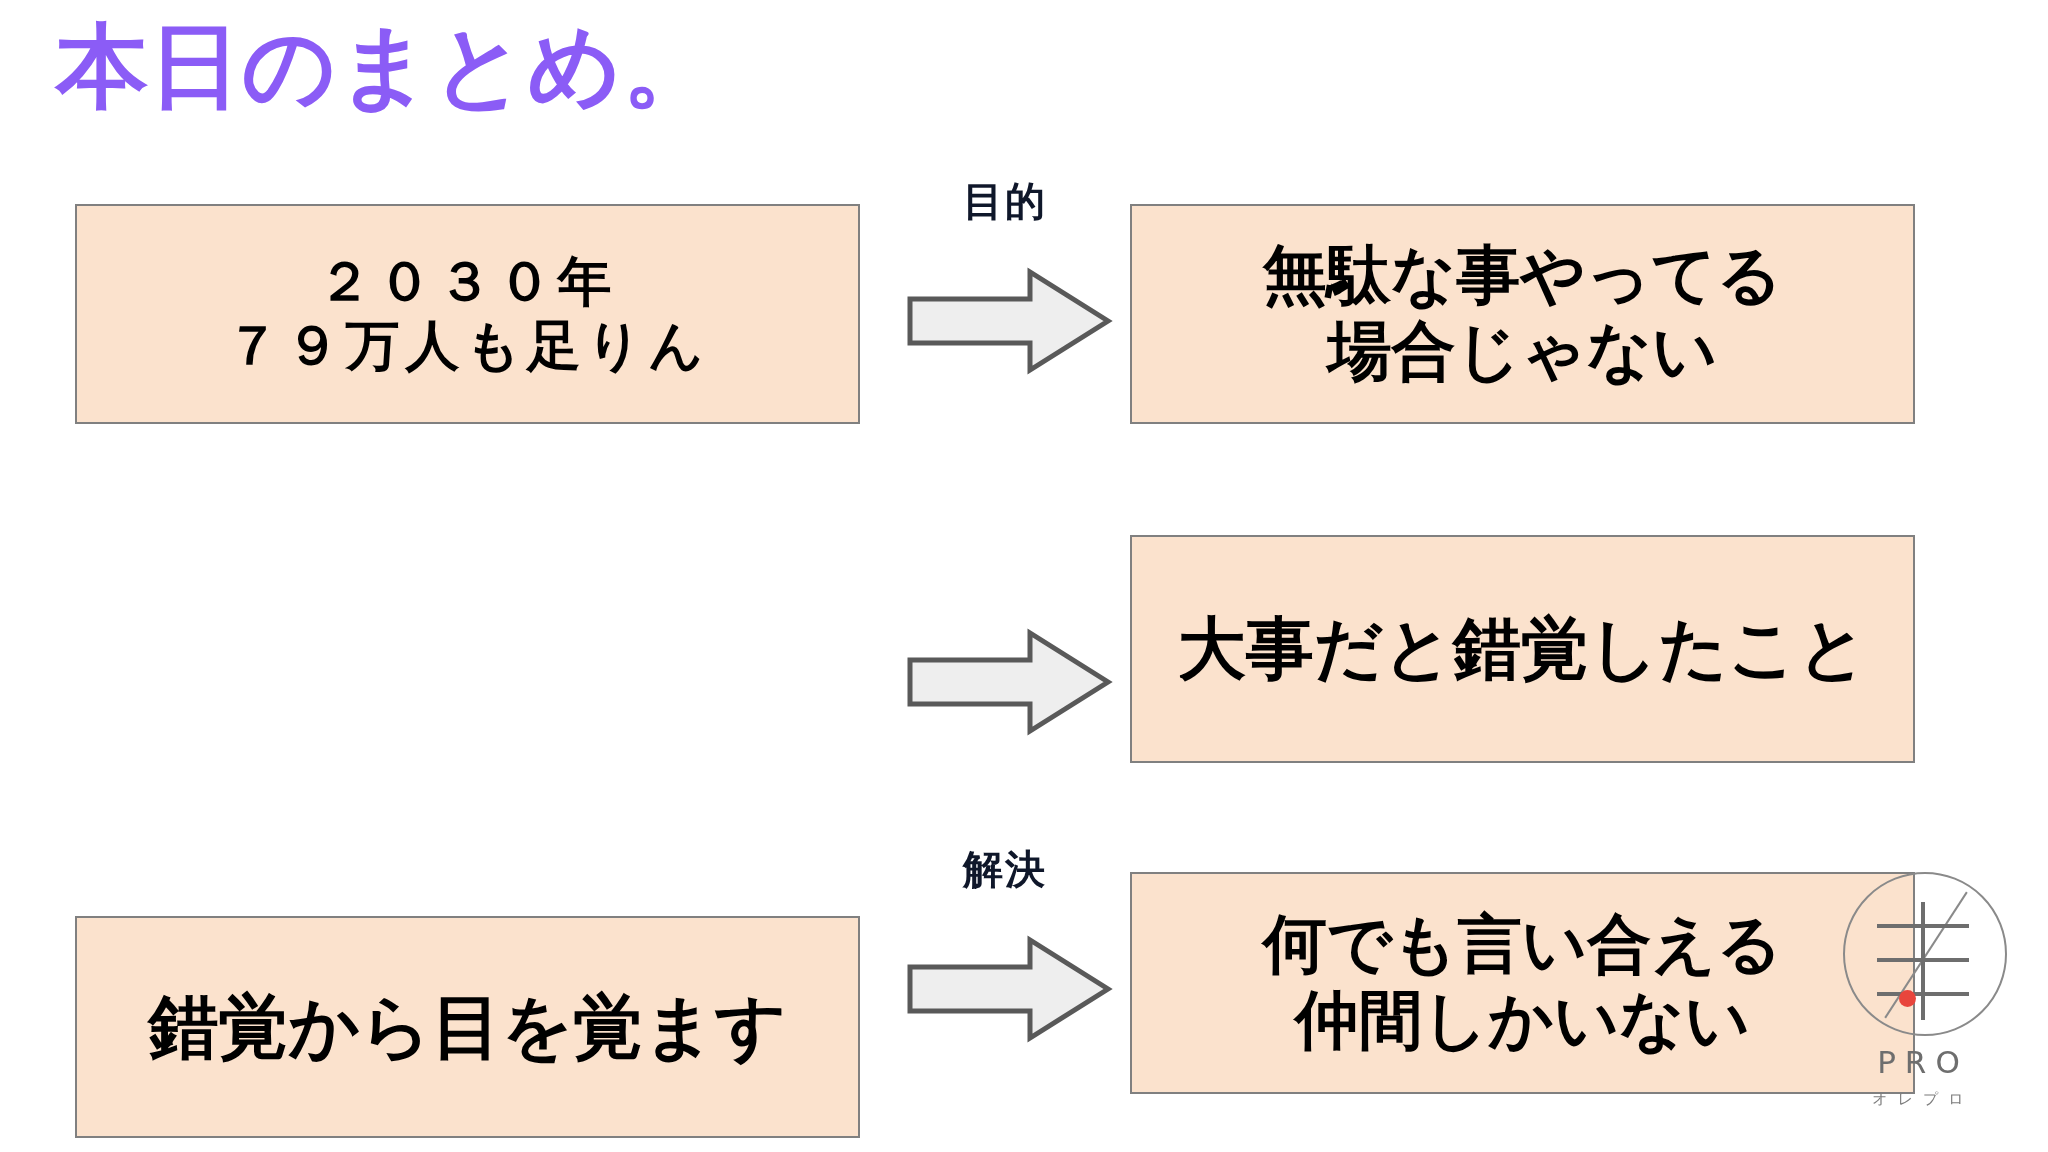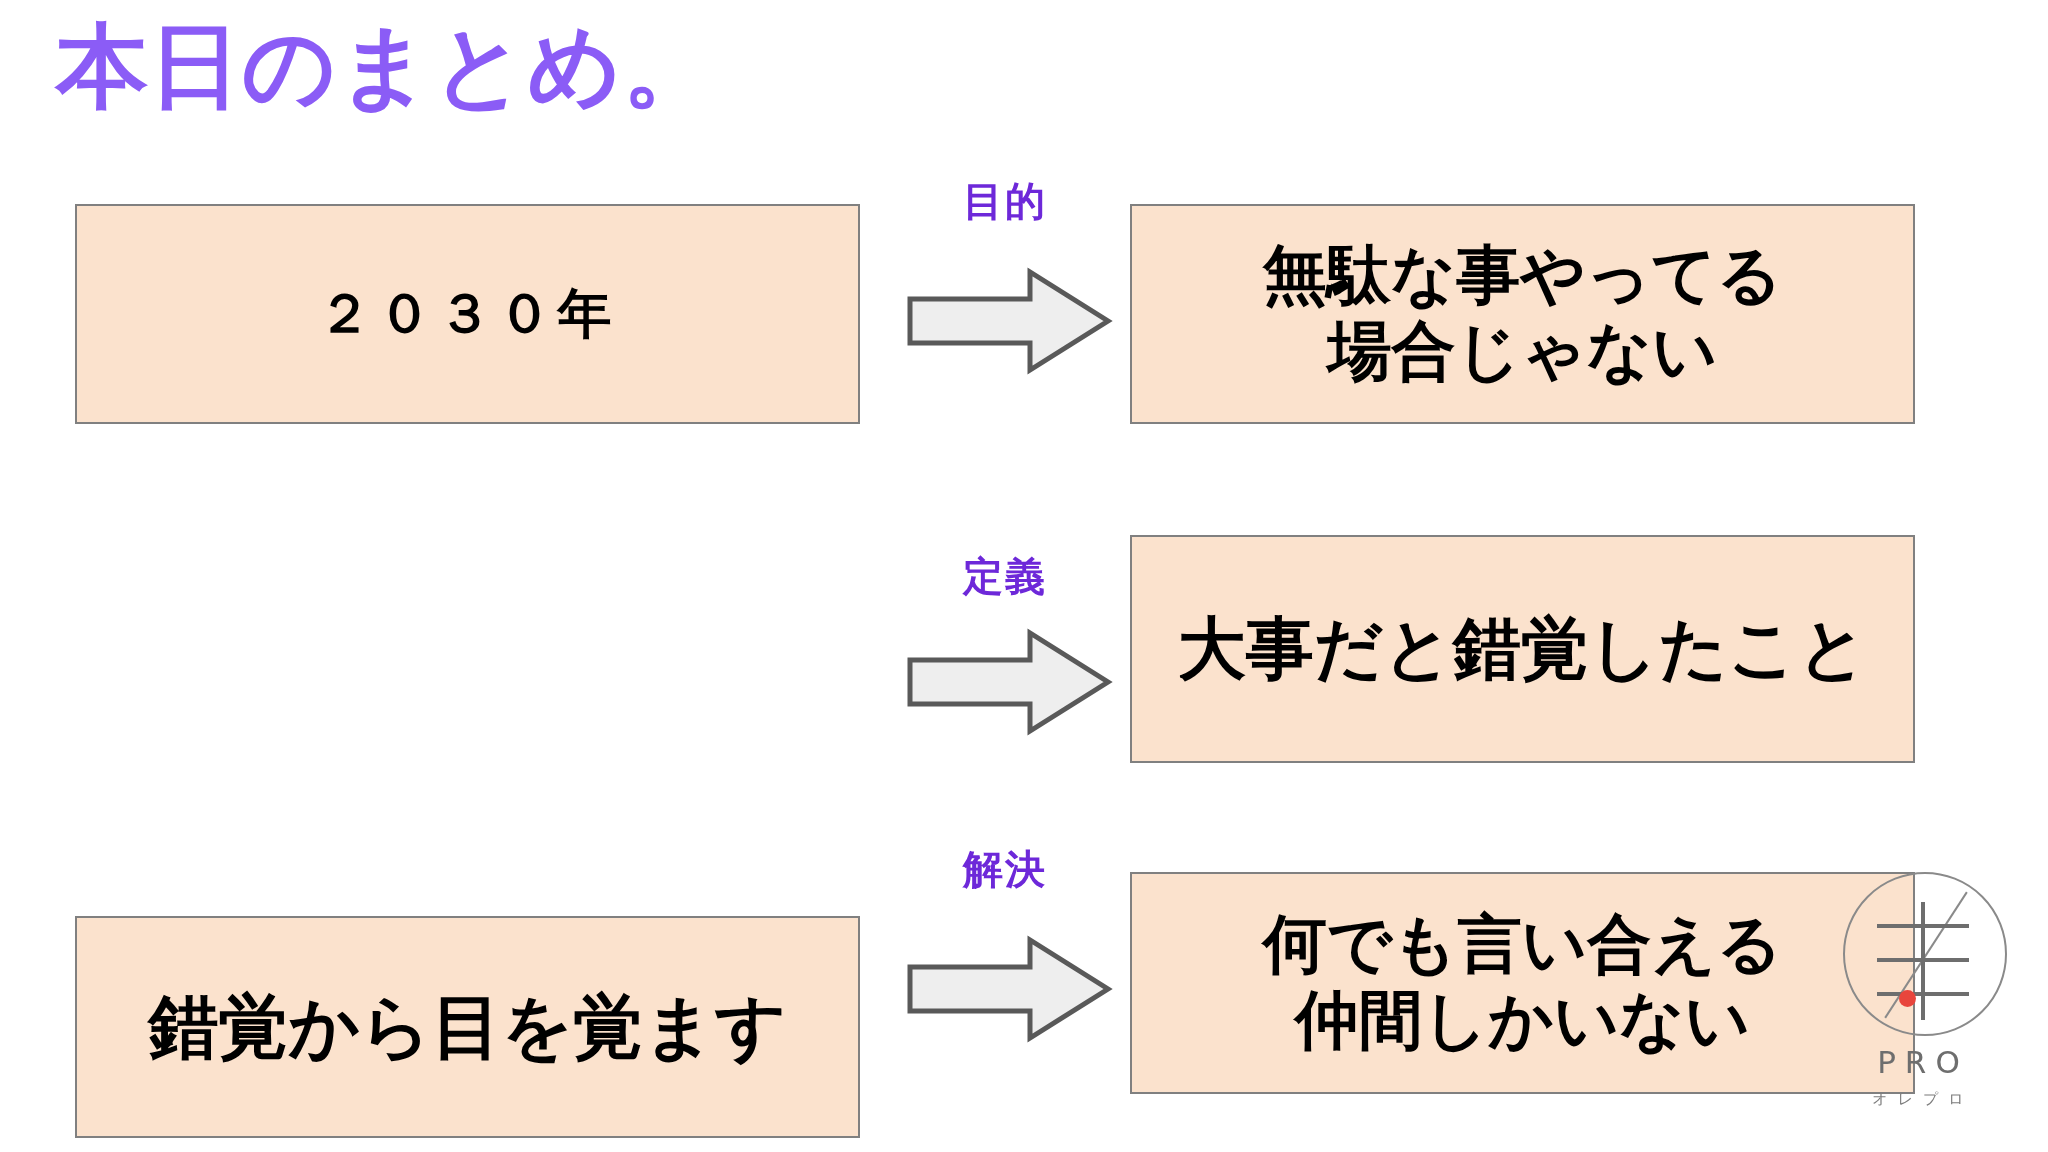--- a/index.html
+++ b/index.html
@@ -164,21 +164,21 @@
     top: 0;
     height: 225px;
   }
   .conn-label {
     position: absolute;
     left: 0;
     width: 250px;
     text-align: center;
     font-size: 40px;
     font-weight: 700;
-    color: #6d28d9;
+    color: #0f172a;
     letter-spacing: 2px;
     white-space: nowrap;
   }
   .row-1 .conn-label { top: -30px; }
   .row-2 .conn-label { top: 14px; }
   .row-3 .conn-label { top: -30px; }
 
   .conn-arrow {
     position: absolute;
     left: 24px;
@@ -195,20 +195,21 @@
 <body>
 
 <div class="slide">
 
   <div class="slide-title">本日のまとめ。</div>
 
   <div class="row row-1">
 
     <div class="card card-left fs-54">
       <span class="card-line">２０３０年</span>
+      <span class="card-line">７９万人も足りん</span>
     </div>
 
     <div class="connector">
       <div class="conn-label">目的</div>
       <div class="conn-arrow">
         <svg viewBox="0 0 210 110" preserveAspectRatio="none" aria-hidden="true">
           <polygon points="6,33 126,33 126,6 204,55 126,104 126,77 6,77" fill="#eeeeee" stroke="#595959" stroke-width="5" stroke-linejoin="miter"></polygon>
         </svg>
       </div>
     </div>
@@ -216,21 +217,20 @@
     <div class="card card-right fs-64">
       <span class="card-line">無駄な事やってる</span>
       <span class="card-line">場合じゃない</span>
     </div>
   </div>
 
   <div class="row row-2">
 
 
     <div class="connector">
-      <div class="conn-label">定義</div>
       <div class="conn-arrow">
         <svg viewBox="0 0 210 110" preserveAspectRatio="none" aria-hidden="true">
           <polygon points="6,33 126,33 126,6 204,55 126,104 126,77 6,77" fill="#eeeeee" stroke="#595959" stroke-width="5" stroke-linejoin="miter"></polygon>
         </svg>
       </div>
     </div>
 
     <div class="card card-right fs-68">
       <span class="card-line">大事だと錯覚したこと</span>
     </div>

